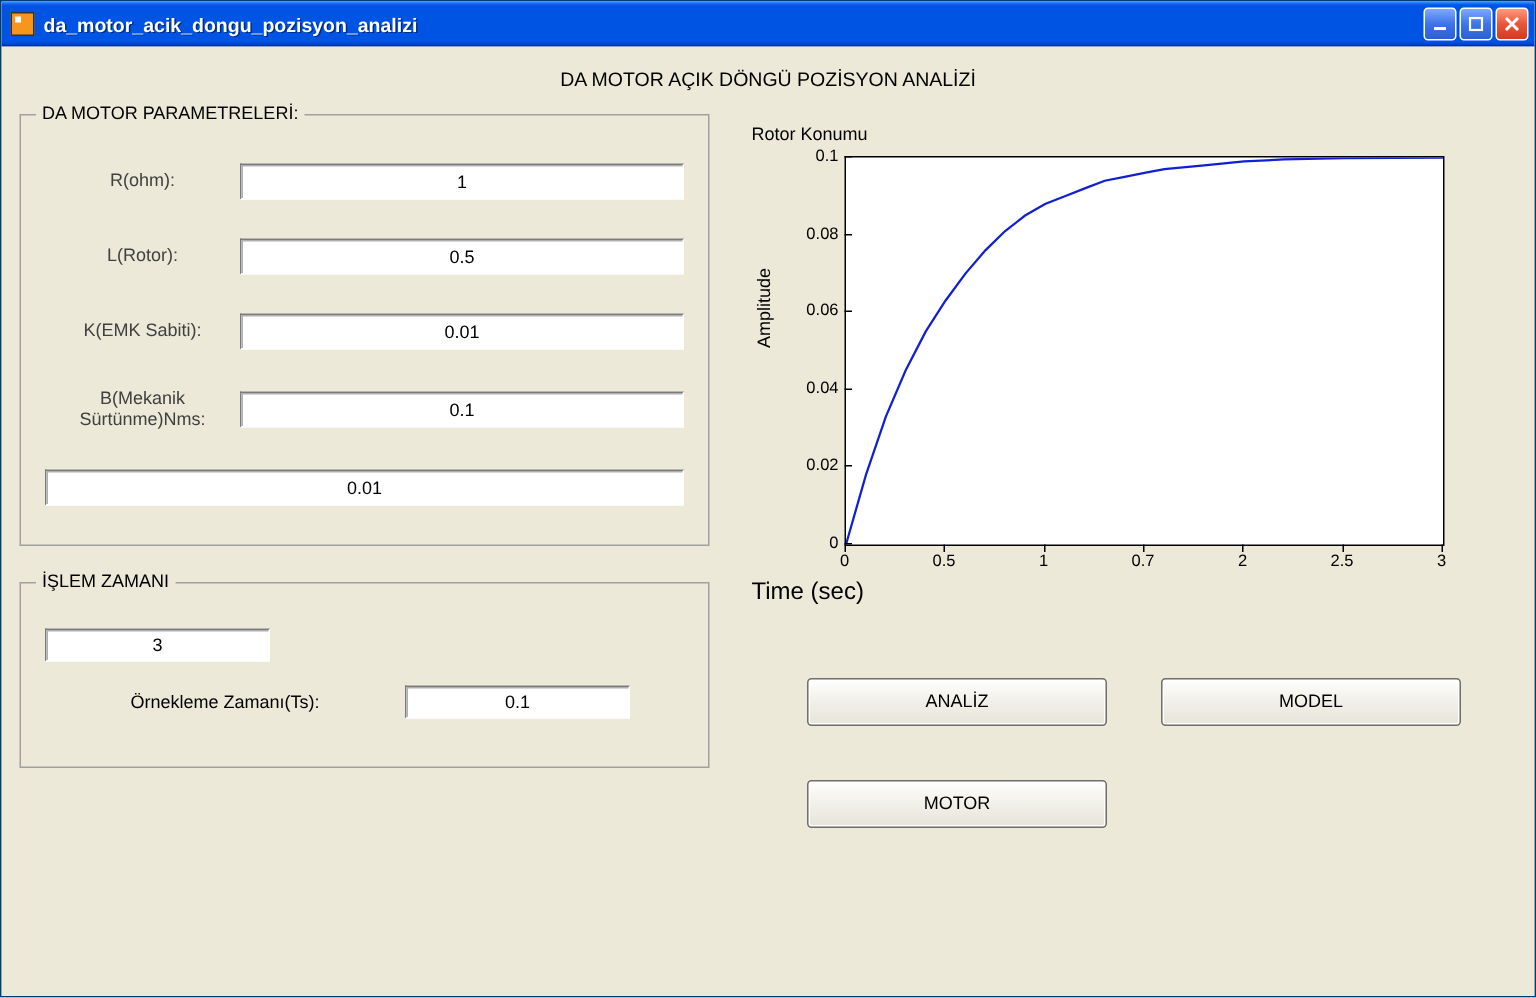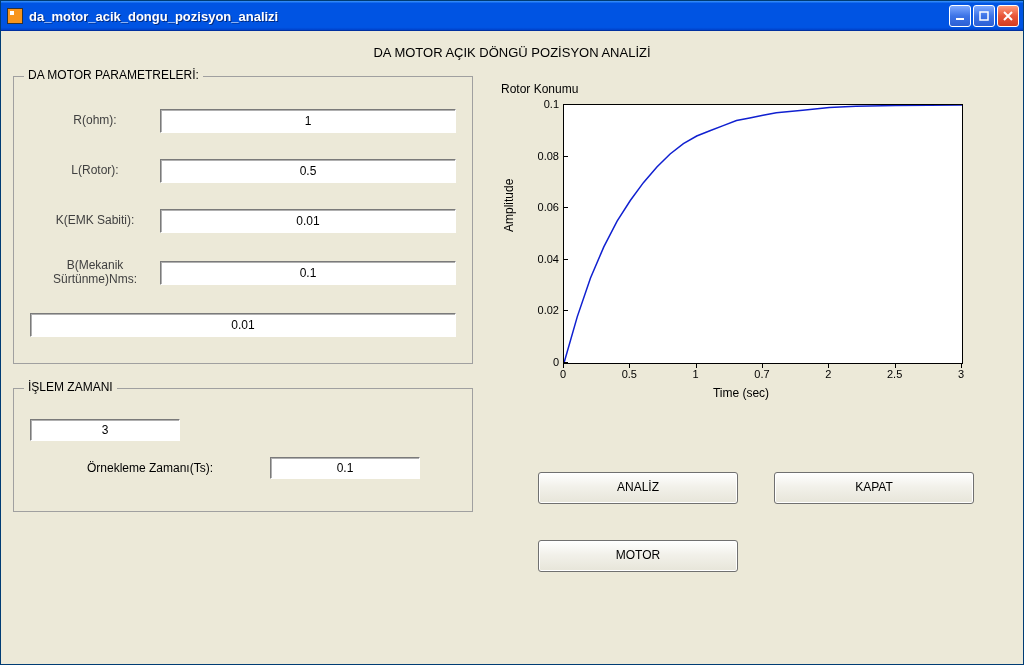--- a/index.html
+++ b/index.html
@@ -198,39 +198,38 @@
     left: 8px;
     top: 150px;
     transform: rotate(-90deg) translate(0, -50%);
     transform-origin: left top;
     font-size: 12px;
   }
   .xlabel {
     position: absolute;
     top: 304px;
     left: 0; right: 0;
-    text-align: center;
-    font-size: 12px;
+    font-size: 16px;
   }
   .tick-mark-y {
     position:absolute;
     left:62px;
     width:5px; height:1px;
     background:#000;
   }
   .tick-mark-x {
     position:absolute;
     top:281px;
     width:1px; height:5px;
     background:#000;
   }
 
   
   .btn-grid {
-    margin-top: 60px;
+    margin-top: 40px;
     display: grid;
     grid-template-columns: 200px 200px;
     grid-gap: 18px 44px;
     justify-content: center;
     gap: 36px;
   }
   .action-btn {
     height: 30px;
     background: linear-gradient(to bottom, #ffffff 0%, #f2f1ea 45%, #e7e5d9 100%);
     border: 1px solid #707070;
@@ -348,21 +347,21 @@
             <div class="xtick" style="left: 327.333px;">2</div>
             <div class="tick-mark-x" style="left: 327.333px;"></div>
             <div class="xtick" style="left: 393.667px;">2.5</div>
             <div class="tick-mark-x" style="left: 393.667px;"></div>
             <div class="xtick" style="left: 460px;">3</div>
             <div class="tick-mark-x" style="left: 460px;"></div>
           </div>
 
         <div class="btn-grid">
           <div class="action-btn">ANALİZ</div>
-          <div class="action-btn">KAPAT</div>
+          <div class="action-btn">MODEL</div>
           <div class="action-btn">MOTOR</div>
         </div>
 
       </div>
 
     </div>
   </div>
 </div>
 
 </body></html>

